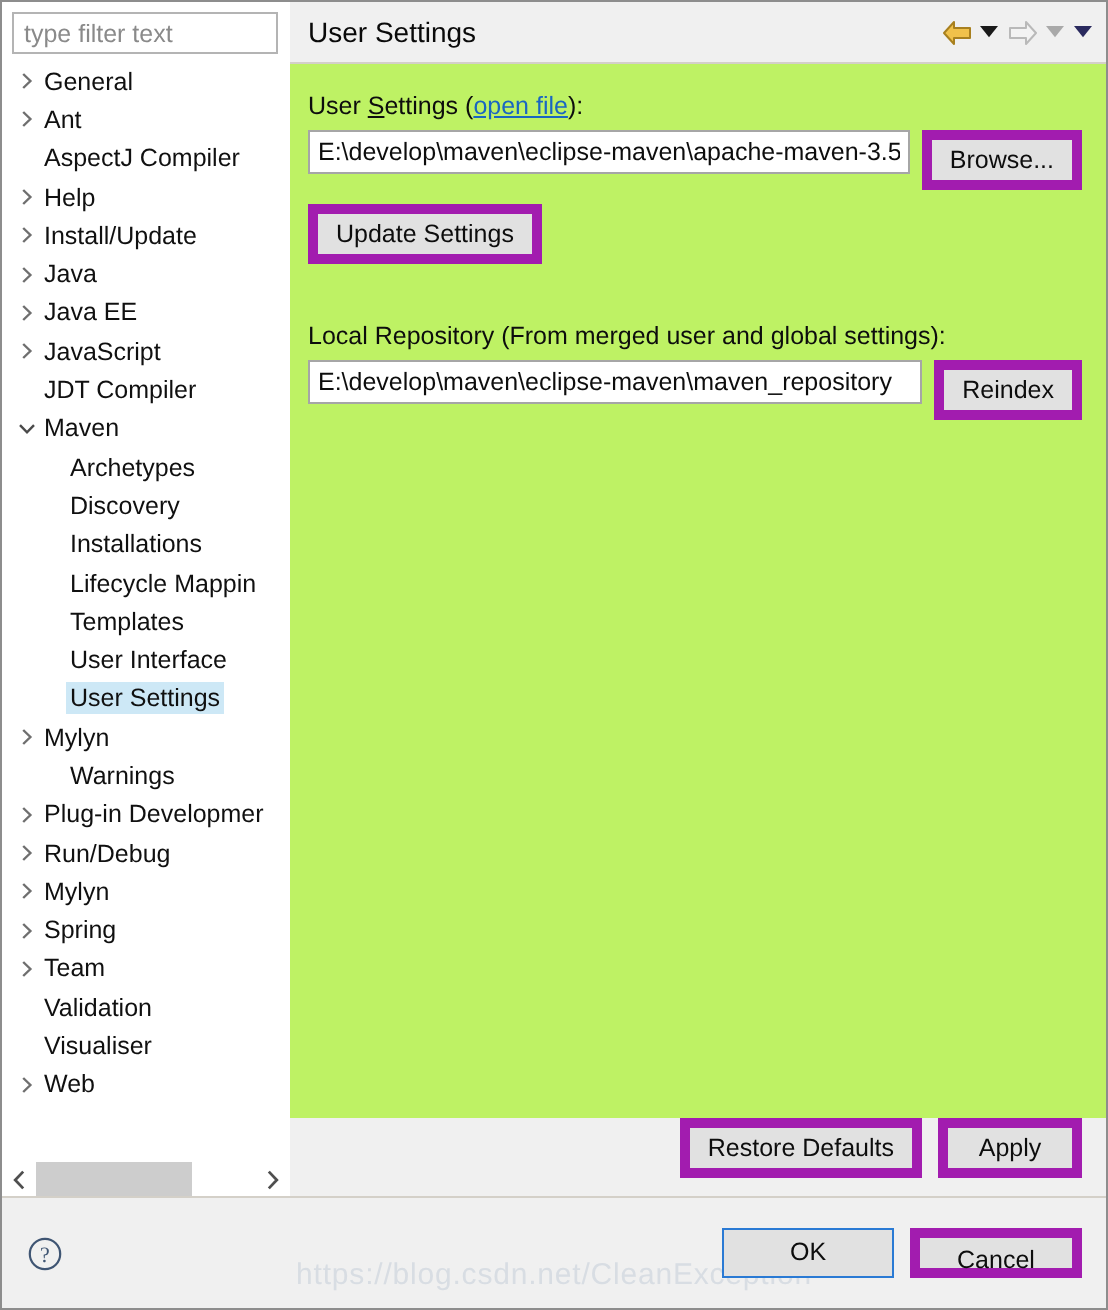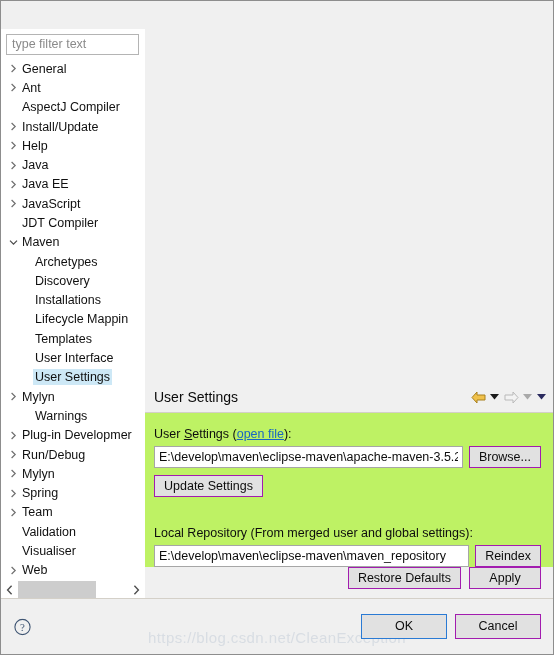--- a/index.html
+++ b/index.html
@@ -63,21 +63,20 @@
     justify-content: center;
     color: #4a4a4a;
   }
   .win-btn svg { display: block; }
 
   
   .body-split {
     display: flex;
     flex: 1 1 auto;
     min-height: 0;
-    align-items: flex-end;
   }
 
   
   .left-pane {
     width: 144px;
     box-sizing: border-box;
     background: #ffffff;
     display: flex;
     flex-direction: column;
     flex: 0 0 auto;
@@ -244,21 +243,21 @@
     font-family: "Liberation Sans", sans-serif;
     font-size: 12.5px;
     color: #0d0d0d;
     padding: 0 4px;
     outline: none;
   }
   .btn {
     box-sizing: border-box;
     min-height: 22px;
     padding: 0 9px;
-    border: 1px solid #a21caf;
+    border: 5px solid #a21caf;
     background: #e1e1e1;
     font-family: "Liberation Sans", sans-serif;
     font-size: 12.5px;
     color: #0d0d0d;
     white-space: nowrap;
     cursor: default;
     line-height: 20px;
   }
 
   .update-row { margin-top: 7px; }
@@ -360,29 +359,29 @@
           <div class="tree-row">
             <span class="twisty"></span>
             <span class="label">AspectJ Compiler</span>
           </div>
           <div class="tree-row">
             <span class="twisty">
               <svg width="7" height="9" viewBox="0 0 7 9">
                 <polyline points="1.6,1 5.2,4.5 1.6,8" fill="none" stroke="#6f6f6f" stroke-width="1.2"></polyline>
               </svg>
             </span>
+            <span class="label">Help</span>
+          </div>
+          <div class="tree-row">
+            <span class="twisty">
+              <svg width="7" height="9" viewBox="0 0 7 9">
+                <polyline points="1.6,1 5.2,4.5 1.6,8" fill="none" stroke="#6f6f6f" stroke-width="1.2"></polyline>
+              </svg>
+            </span>
             <span class="label">Install/Update</span>
-          </div>
-          <div class="tree-row">
-            <span class="twisty">
-              <svg width="7" height="9" viewBox="0 0 7 9">
-                <polyline points="1.6,1 5.2,4.5 1.6,8" fill="none" stroke="#6f6f6f" stroke-width="1.2"></polyline>
-              </svg>
-            </span>
-            <span class="label">Help</span>
           </div>
           <div class="tree-row">
             <span class="twisty">
               <svg width="7" height="9" viewBox="0 0 7 9">
                 <polyline points="1.6,1 5.2,4.5 1.6,8" fill="none" stroke="#6f6f6f" stroke-width="1.2"></polyline>
               </svg>
             </span>
             <span class="label">Java</span>
           </div>
           <div class="tree-row">

